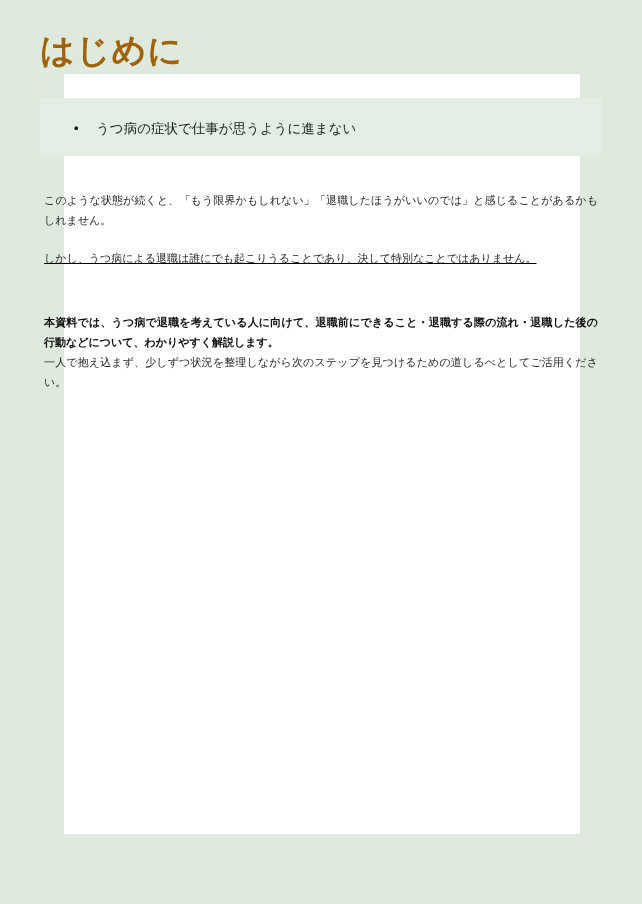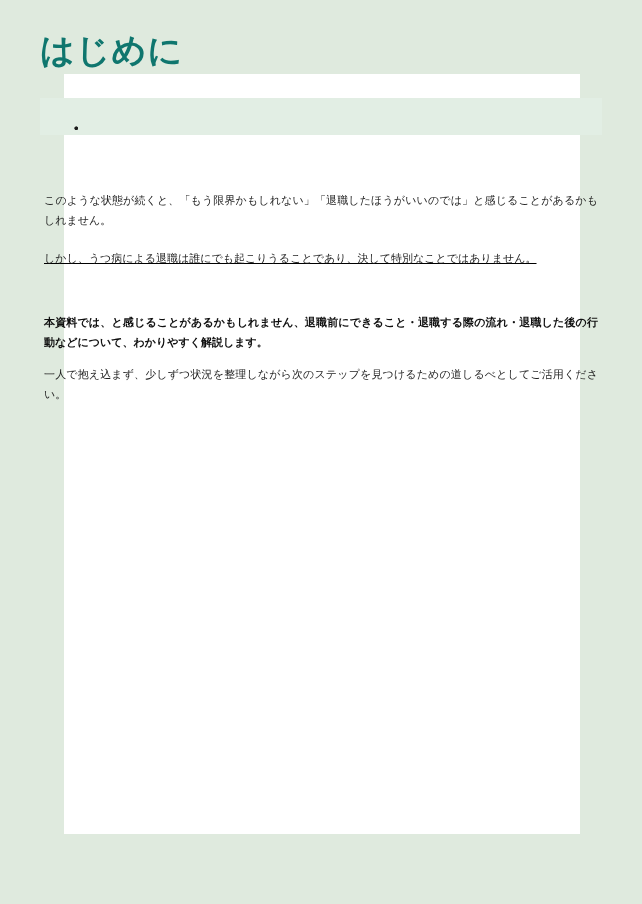--- a/index.html
+++ b/index.html
@@ -36,21 +36,21 @@
     padding: 0;
   }
   .doc-title {
     position: absolute;
     left: 40px;
     top: 30px;
     margin: 0;
     font-size: 34px;
     line-height: 1.2;
     font-weight: bold;
-    color: #0f766e;
+    color: #a16207;
     letter-spacing: 1px;
   }
   .callout {
     position: absolute;
     left: 40px;
     top: 98px;
     width: 562px;
     box-sizing: border-box;
     background: #e2eee4;
     padding: 14px 18px 16px 18px;
@@ -90,54 +90,55 @@
     color: #1f1f1f;
     text-align: justify;
   }
   .para.bold {
     font-weight: bold;
     color: #101010;
   }
   .p1 { top: 186px; }
   .p2 { top: 244px; text-decoration: underline; }
   .p3 { top: 308px; }
-  .p4 { top: 360px; }
+  .p4 { top: 348px; }
 </style>
 </head>
 <body>
 
 <div class="page">
 
   <div class="sheet"></div>
 
   <div class="content">
 
     <h1 class="doc-title">はじめに</h1>
 
     <div class="callout">
       <ul>
         <li>
           <span class="bullet">•</span>
         </li>
         <li>
           <span class="bullet">•</span>
+          <span>うつ病の症状で仕事が思うように進まない</span>
         </li>
       </ul>
     </div>
 
     <div class="body-block p1">
       <p class="para">このような状態が続くと、「もう限界かもしれない」「退職したほうがいいのでは」と感じることがあるかもしれません。</p>
     </div>
 
     <div class="body-block p2">
       <p class="para">しかし、うつ病による退職は誰にでも起こりうることであり、決して特別なことではありません。</p>
     </div>
 
     <div class="body-block p3">
-      <p class="para bold">本資料では、と感じることがあるかもしれません、退職前にできること・退職する際の流れ・退職した後の行動などについて、わかりやすく解説します。</p>
+      <p class="para bold">本資料では、うつ病で退職を考えている人に向けて、退職前にできること・退職する際の流れ・退職した後の行動などについて、わかりやすく解説します。</p>
     </div>
 
     <div class="body-block p4">
       <p class="para">一人で抱え込まず、少しずつ状況を整理しながら次のステップを見つけるための道しるべとしてご活用ください。</p>
     </div>
 
   </div>
 </div>
 
 </body></html>

